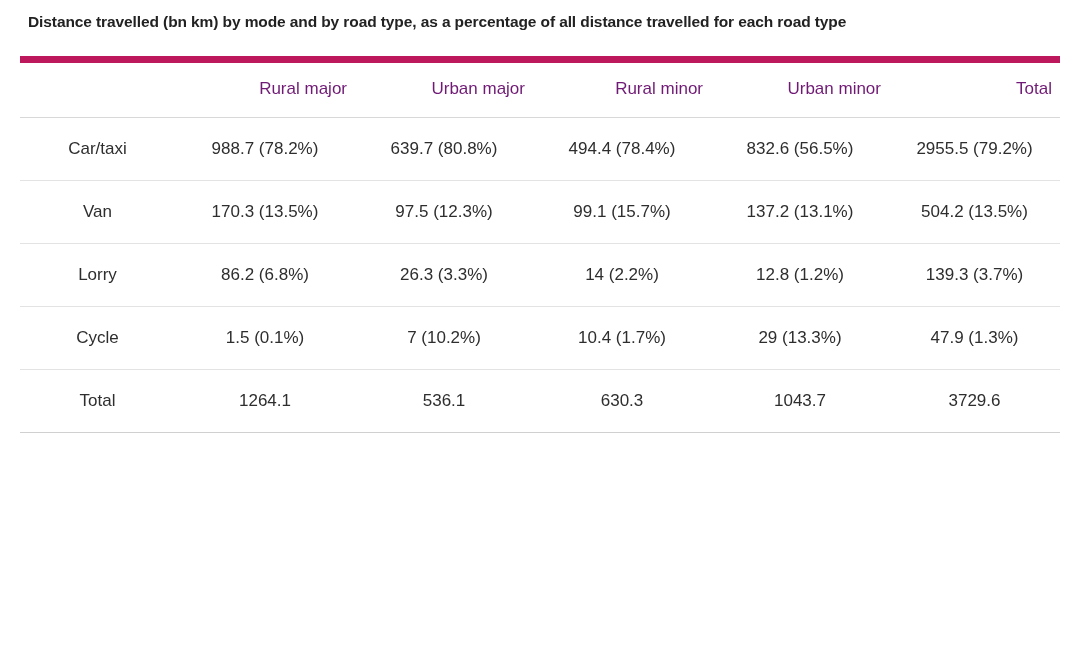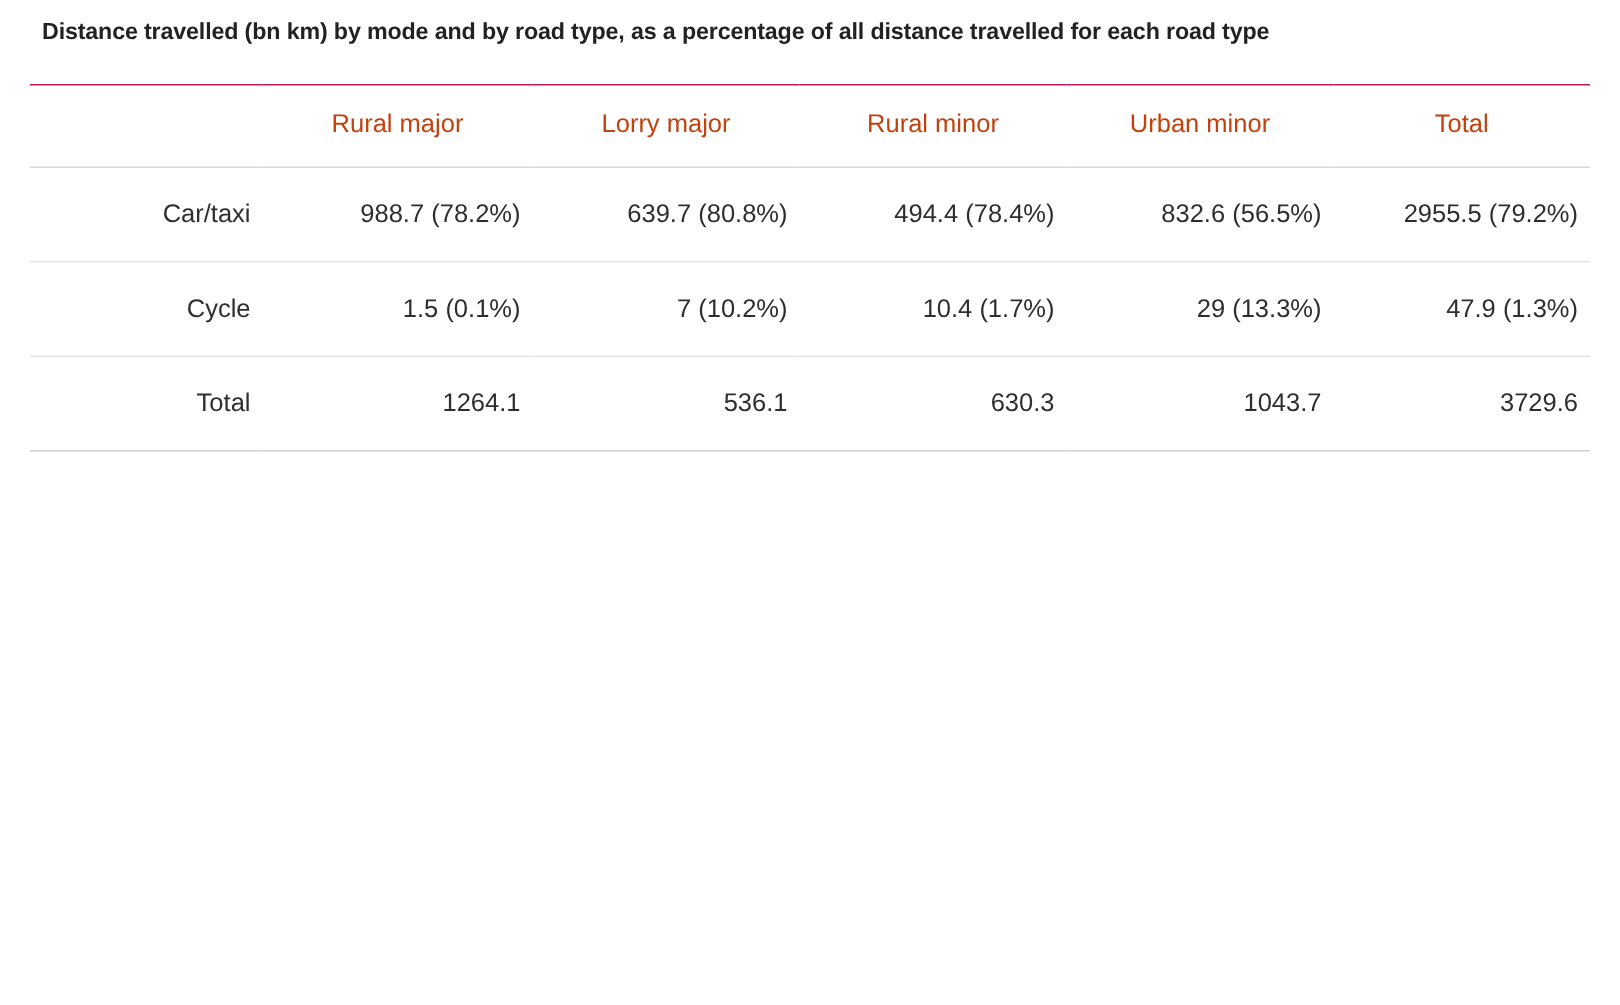--- a/index.html
+++ b/index.html
@@ -36,31 +36,31 @@
     table-layout: fixed;
   }
   table.data-table col.c0 { width: 155px; }
   table.data-table col.c1 { width: 180px; }
   table.data-table col.c2 { width: 178px; }
   table.data-table col.c3 { width: 178px; }
   table.data-table col.c4 { width: 178px; }
   table.data-table col.c5 { width: 171px; }
 
   table.data-table thead th {
-    text-align: center;
+    text-align: right;
     font-weight: normal;
     font-size: 17px;
-    color: #c2410c;
+    color: #701a75;
     padding: 16px 8px 18px 8px;
-    border-top: 1px solid #be185d;
+    border-top: 7px solid #be185d;
     border-bottom: 1px solid #d8d8d8;
     vertical-align: bottom;
   }
   table.data-table tbody td {
-    text-align: right;
+    text-align: center;
     font-size: 17px;
     color: #2e2e2e;
     padding: 21px 8px 21px 8px;
     border-bottom: 1px solid #e3e3e3;
     vertical-align: middle;
     white-space: nowrap;
   }
   table.data-table tbody tr:last-child td {
     border-bottom: 1px solid #d0d0d0;
   }
@@ -81,34 +81,50 @@
         <col class="c1">
         <col class="c2">
         <col class="c3">
         <col class="c4">
         <col class="c5">
     </colgroup>
     <thead>
       <tr>
         <th></th>
         <th>Rural major</th>
-        <th>Lorry major</th>
+        <th>Urban major</th>
         <th>Rural minor</th>
         <th>Urban minor</th>
         <th>Total</th>
       </tr>
     </thead>
     <tbody>
       <tr>
         <td class="rowhead">Car/taxi</td>
         <td>988.7 (78.2%)</td>
         <td>639.7 (80.8%)</td>
         <td>494.4 (78.4%)</td>
         <td>832.6 (56.5%)</td>
         <td>2955.5 (79.2%)</td>
+      </tr>
+      <tr>
+        <td class="rowhead">Van</td>
+        <td>170.3 (13.5%)</td>
+        <td>97.5 (12.3%)</td>
+        <td>99.1 (15.7%)</td>
+        <td>137.2 (13.1%)</td>
+        <td>504.2 (13.5%)</td>
+      </tr>
+      <tr>
+        <td class="rowhead">Lorry</td>
+        <td>86.2 (6.8%)</td>
+        <td>26.3 (3.3%)</td>
+        <td>14 (2.2%)</td>
+        <td>12.8 (1.2%)</td>
+        <td>139.3 (3.7%)</td>
       </tr>
       <tr>
         <td class="rowhead">Cycle</td>
         <td>1.5 (0.1%)</td>
         <td>7 (10.2%)</td>
         <td>10.4 (1.7%)</td>
         <td>29 (13.3%)</td>
         <td>47.9 (1.3%)</td>
       </tr>
       <tr>

